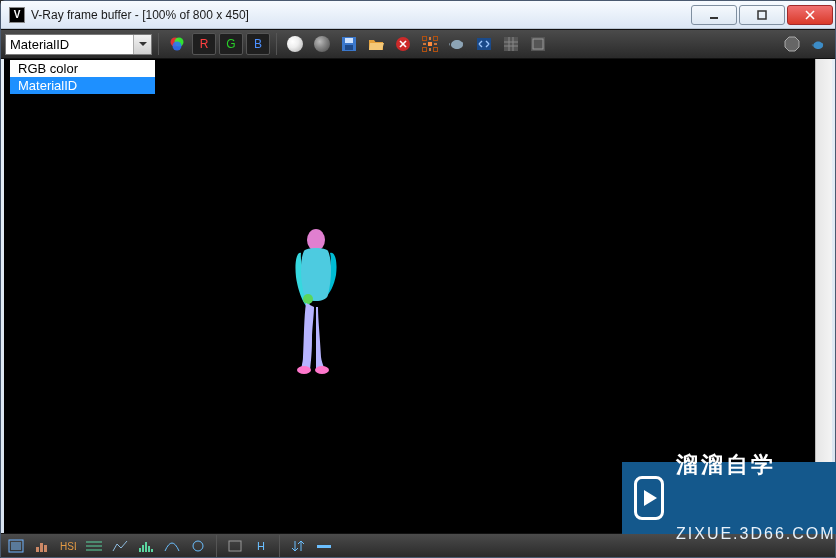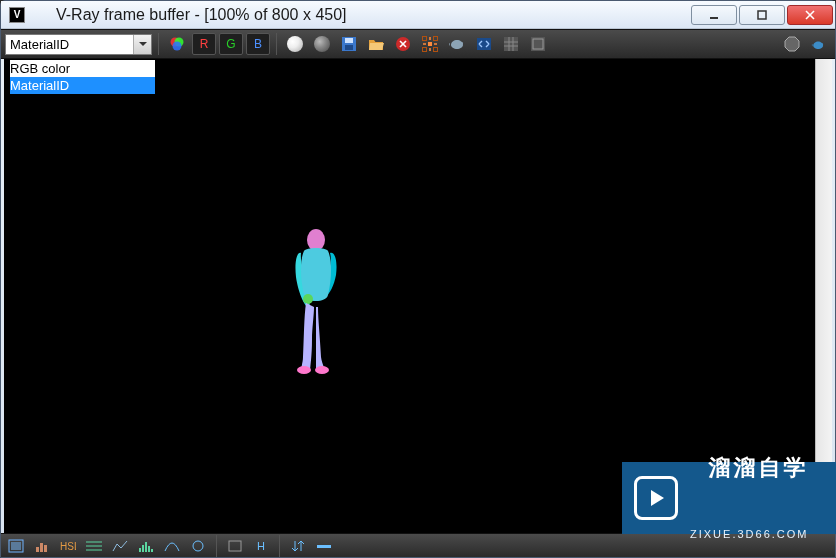--- a/index.html
+++ b/index.html
@@ -36,23 +36,22 @@
     margin-right: 6px;
     background: #000;
     border: 1px solid #888;
     display: flex; align-items: center; justify-content: center;
   }
   .titlebar .app-icon::before {
     content: "V"; color: #fff; font-size: 10px; font-weight: bold;
   }
   .titlebar .title {
     color: #1a1a1a;
-    font-size: 16px;
+    font-size: 12px;
     flex: 1;
-    margin-left: 25px;
   }
   .win-buttons { display: flex; gap: 2px; }
   .win-buttons .wb {
     width: 46px; height: 20px;
     border: 1px solid #7f8fa0;
     border-radius: 3px;
     background: linear-gradient(#f5f9fd, #dee8f3);
     display: flex; align-items: center; justify-content: center;
     cursor: default;
   }
@@ -165,21 +164,21 @@
   .dropdown {
     position: absolute;
     left:9px; top:59px;
     width:147px;
     background:#fff;
     border:1px solid #000;
     z-index:10;
     font-size:13px;
   }
   .dropdown .opt {
-    padding:1px 0;
+    padding:1px 8px;
     color:#000;
     cursor:default;
   }
   .dropdown .opt.sel {
     background:#1e90ff;
     color:#fff;
   }
 
   
   .statusbar {
@@ -213,24 +212,24 @@
     width:44px;height:44px;
     border:3px solid #fff;
     border-radius:8px;
     display:flex;align-items:center;justify-content:center;
   }
   .watermark .wm-text {
     display:flex;flex-direction:column;
     line-height:1.15;
   }
   .watermark .wm-text .big {
-    font-size:22px;font-weight:600;letter-spacing:3px;text-align:right;
+    font-size:22px;font-weight:600;letter-spacing:3px;
   }
   .watermark .wm-text .small {
-    font-size:11px;letter-spacing:2px;color:#e8f2fb;margin-top:48px;
+    font-size:16px;letter-spacing:2px;color:#e8f2fb;margin-top:48px;
   }
 </style>
 </head>
 <body>
 
 <div class="window">
 
   <div class="titlebar">
     <div class="app-icon"></div>
     <div class="title">V-Ray frame buffer - [100% of 800 x 450]</div>

